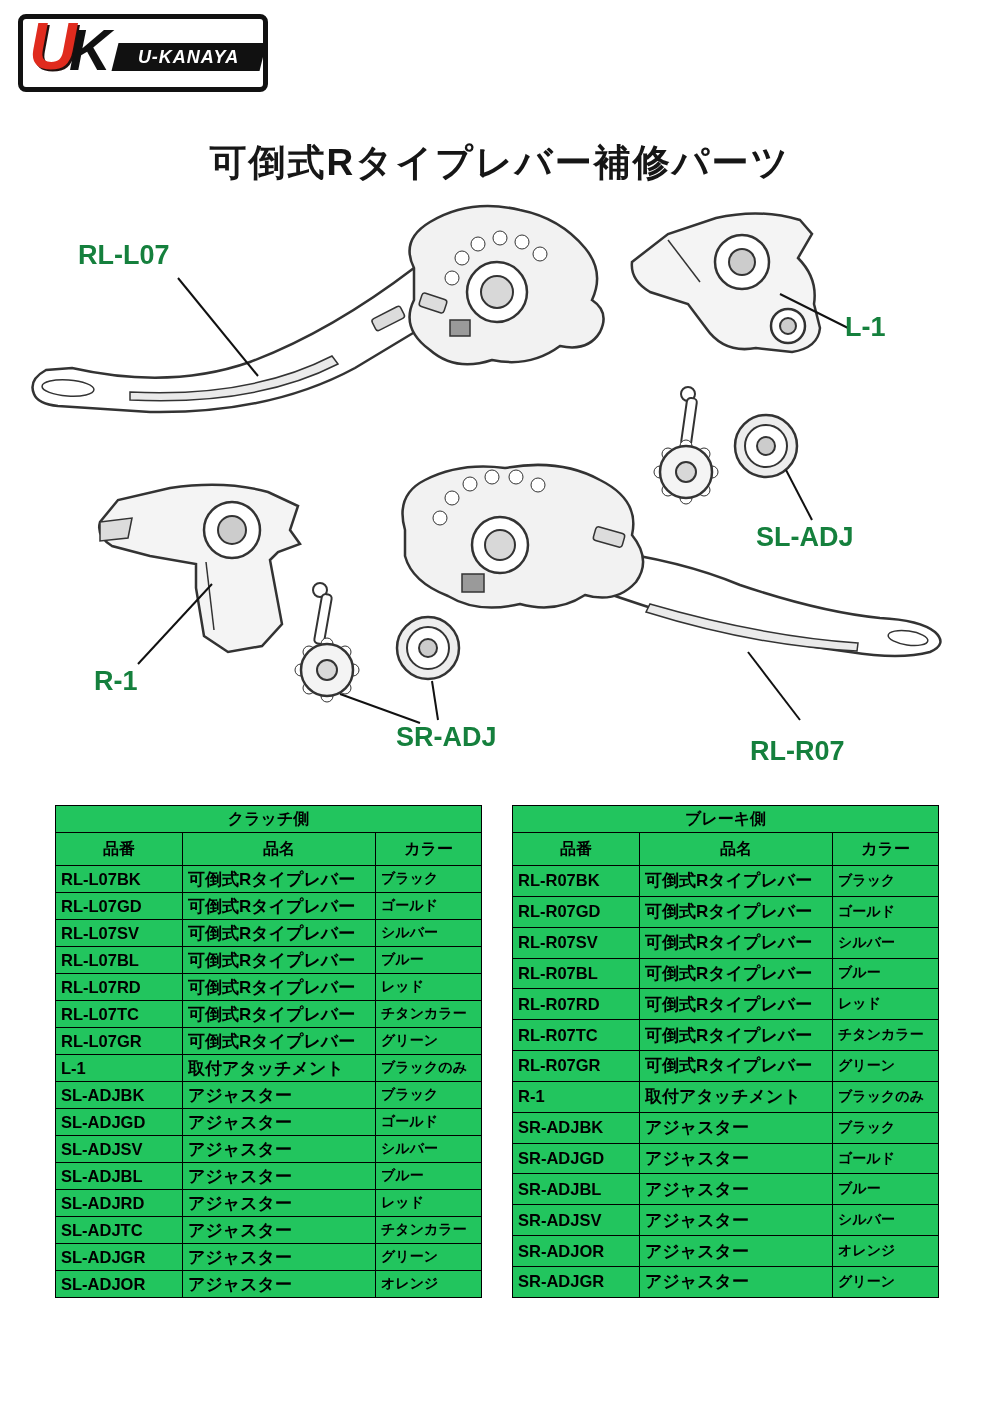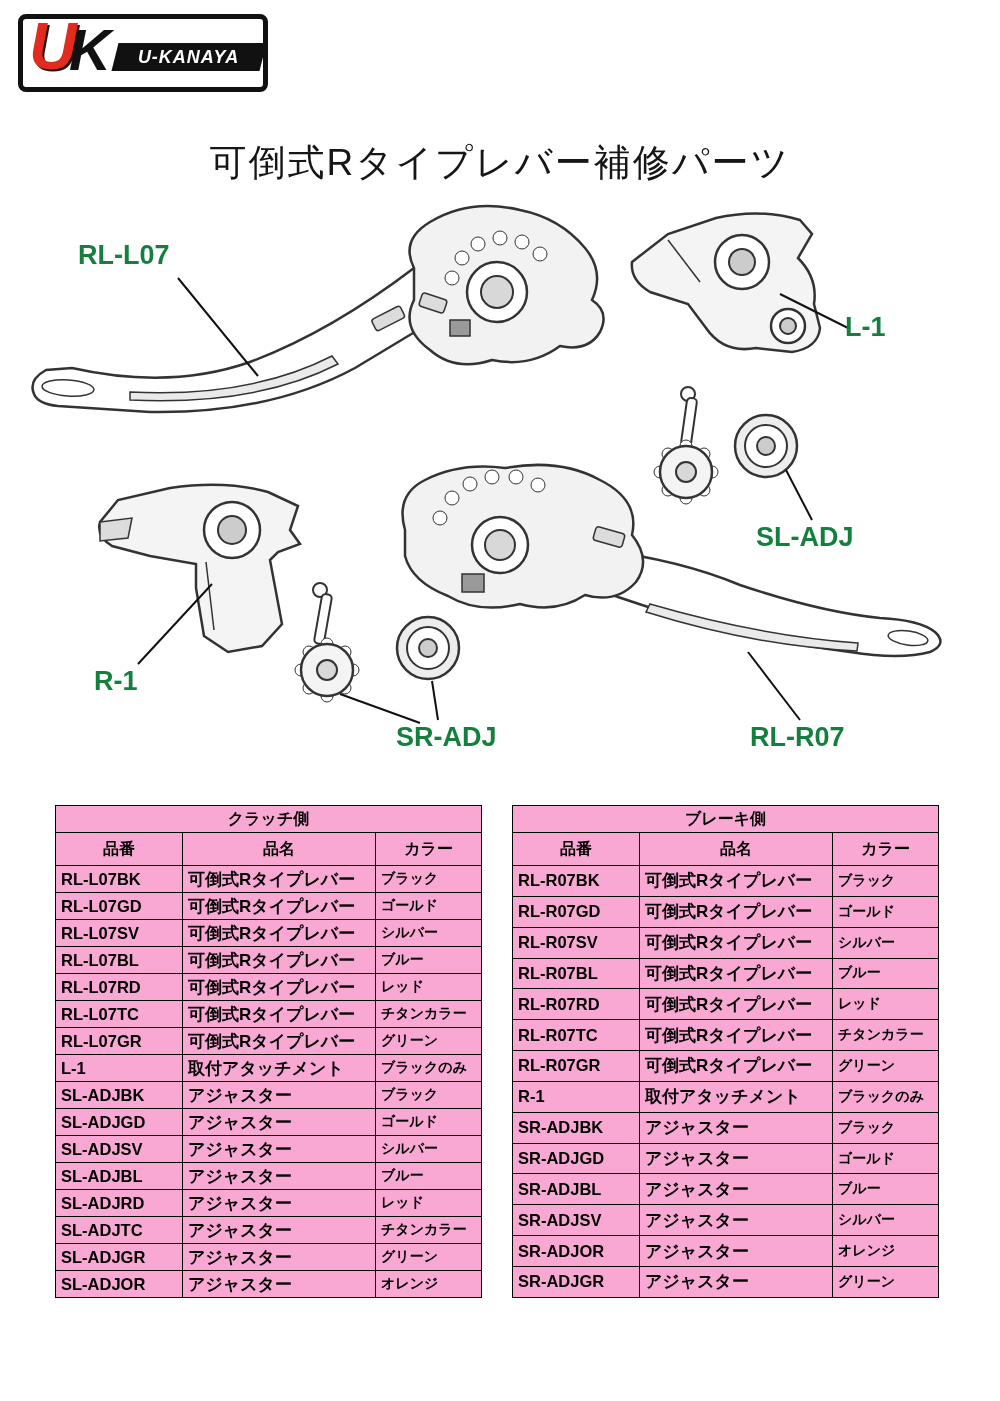--- a/index.html
+++ b/index.html
@@ -30,44 +30,44 @@
     display:flex; align-items:center; justify-content:center;
   }
   .logo .band span {
     transform:skewX(14deg); color:#fff; font-weight:bold; font-style:italic;
     font-size:18px; letter-spacing:1px; white-space:nowrap;
   }
 
   
   .page-title {
     position:absolute; top:138px; left:0; width:1000px; text-align:center;
-    font-size:37px; font-weight:normal; letter-spacing:2px; color:#161616;
+    font-size:37px; font-weight:bold; letter-spacing:2px; color:#161616;
   }
 
   
   .diagram { position:absolute; top:200px; left:0; width:1000px; height:575px; }
   .diagram svg { position:absolute; left:0; top:0; }
   .dlabel {
     position:absolute; font-size:27px; font-weight:bold; color:#15803d;
     white-space:nowrap;
   }
   .lab-rl-l07 { left:78px;  top:40px;  }
   .lab-l1     { left:845px; top:112px; }
   .lab-sl-adj { left:756px; top:322px; }
   .lab-r1     { left:94px;  top:466px; }
   .lab-sr-adj { left:396px; top:522px; }
-  .lab-rl-r07 { left:750px; top:522px;text-align:right; }
+  .lab-rl-r07 { left:750px; top:536px;text-align:right; }
 
   
   .tables {
     position:absolute; top:805px; left:55px; width:882px;
     display:flex; gap:30px;
   }
   table.parts-table {
-    border-collapse:collapse; table-layout:fixed; width:426px; background:#f9a8d4;
+    border-collapse:collapse; table-layout:fixed; width:426px; background:#22c55e;
   }
   table.parts-table th, table.parts-table td {
     border:1.6px solid #000; color:#000; font-weight:bold;
     overflow:hidden; white-space:nowrap;
   }
   col.w0 { width:127px; } col.w1 { width:193px; } col.w2 { width:106px; }
   th.t-title { height:27px; font-size:16px; text-align:center; }
   tr.col-heads th { height:33px; font-size:16px; text-align:center; }
   table.parts-table td { height:27px; padding:0 5px; }
   td.c0 { font-size:16.5px; }

